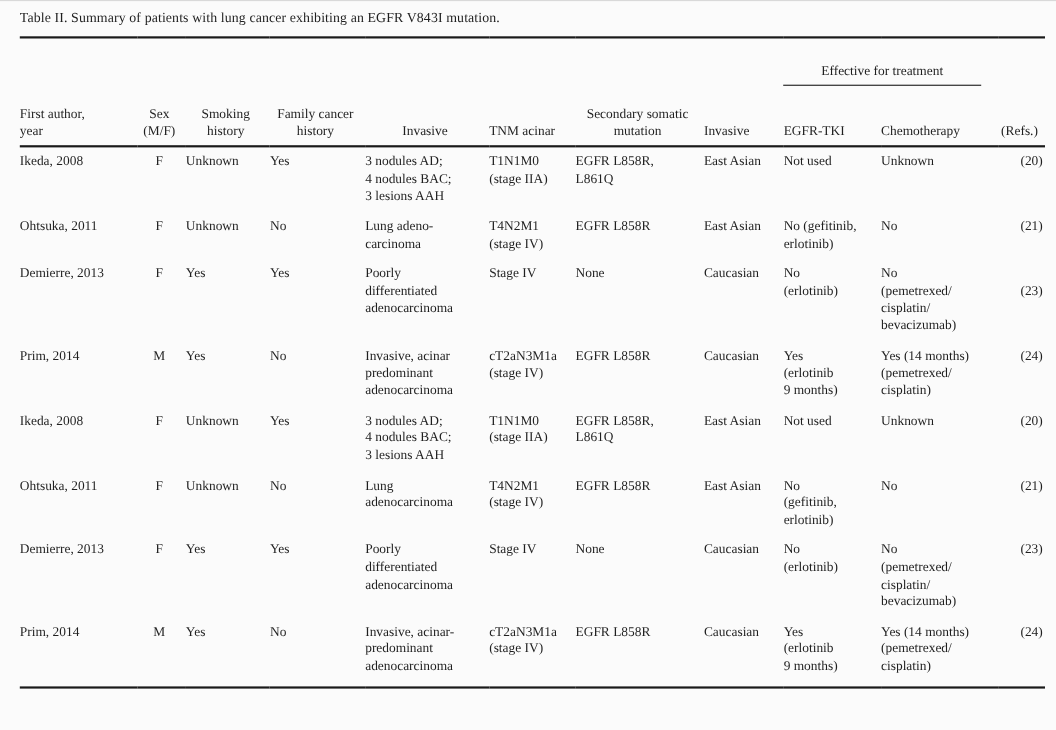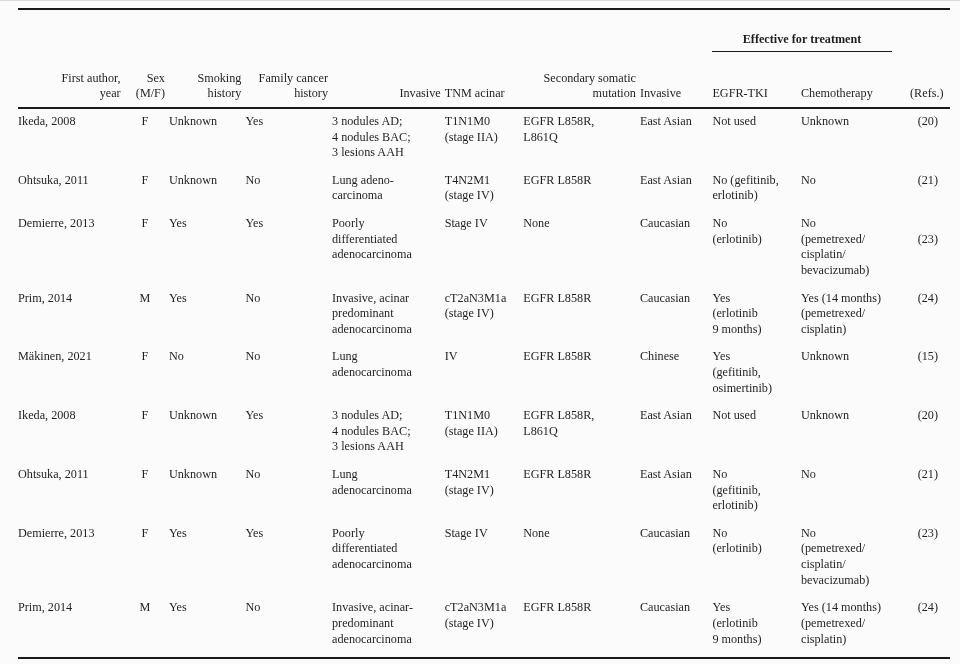--- a/index.html
+++ b/index.html
@@ -48,43 +48,43 @@
     white-space: pre-line;
     padding: 3px 4px 5px 0;
     vertical-align: bottom;
   }
   tr.spanner-row th { padding: 6px 0 0 0; vertical-align: top; }
   .spanner-wrap {
     text-align: center;
     border-bottom: 1.4px solid #1a1a1a;
     padding-bottom: 4px;
     margin-right: 16px;
-    font-weight: bold;
   }
   tr.head-row th { border-bottom: 2px solid #1a1a1a; }
 
-  th.h0 { text-align: right; }
-  th.h1, th.h2, th.h3, th.h4, th.h6 { text-align: right; }
+  th.h0 { text-align: left; }
+  th.h1, th.h2, th.h3, th.h4, th.h6 { text-align: center; }
   th.h5, th.h7, th.h8, th.h9 { text-align: left; }
   th.h10 { text-align: center; }
 
   tbody td {
     vertical-align: top;
     white-space: pre-line;
     padding: 2px 4px 10px 0;
     text-align: left;
   }
   tbody td.c1 { text-align: center; }
-  tbody td.c10 { text-align: center; padding-right: 2px; }
+  tbody td.c10 { text-align: right; padding-right: 2px; }
   tbody tr:first-child td { padding-top: 5px; }
 </style>
 </head>
 <body>
 
 <div class="page">
+  <p class="title">Table II. Summary of patients with lung cancer exhibiting an EGFR V843I mutation.</p>
 
   <table class="paper-table">
     <colgroup>
       <col class="c0">
         <col class="c1">
         <col class="c2">
         <col class="c3">
         <col class="c4">
       <col class="c5">
         <col class="c6">
@@ -188,36 +188,20 @@
           <td class="c7">Caucasian</td>
           <td class="c8">Yes
 (erlotinib
 9 months)</td>
           <td class="c9">Yes (14 months)
 (pemetrexed/
 cisplatin)</td>
           <td class="c10">(24)</td>
         </tr>
         <tr>
-          <td class="c0">Mäkinen, 2021</td>
-          <td class="c1">F</td>
-          <td class="c2">No</td>
-          <td class="c3">No</td>
-          <td class="c4">Lung
-adenocarcinoma</td>
-          <td class="c5">IV</td>
-          <td class="c6">EGFR L858R</td>
-          <td class="c7">Chinese</td>
-          <td class="c8">Yes
-(gefitinib,
-osimertinib)</td>
-          <td class="c9">Unknown</td>
-          <td class="c10">(15)</td>
-        </tr>
-        <tr>
           <td class="c0">Ikeda, 2008</td>
           <td class="c1">F</td>
           <td class="c2">Unknown</td>
           <td class="c3">Yes</td>
           <td class="c4">3 nodules AD;
 4 nodules BAC;
 3 lesions AAH</td>
           <td class="c5">T1N1M0
 (stage IIA)</td>
           <td class="c6">EGFR L858R,

